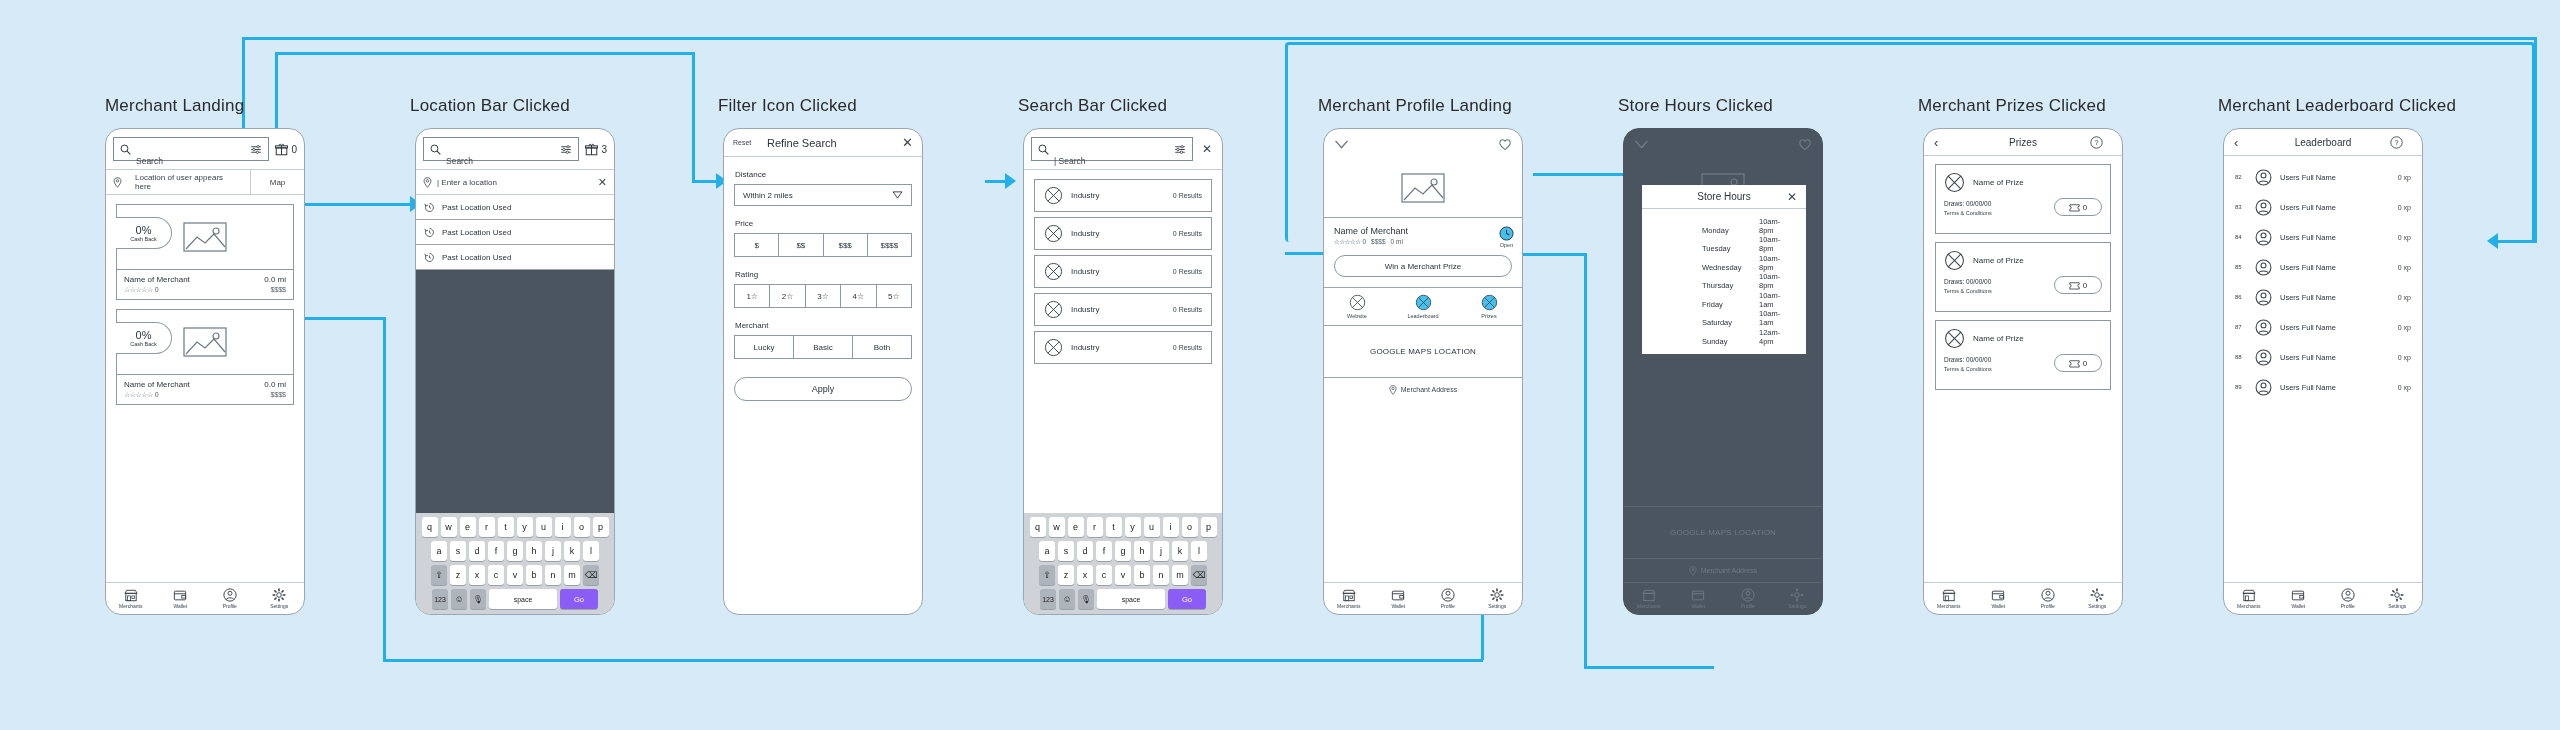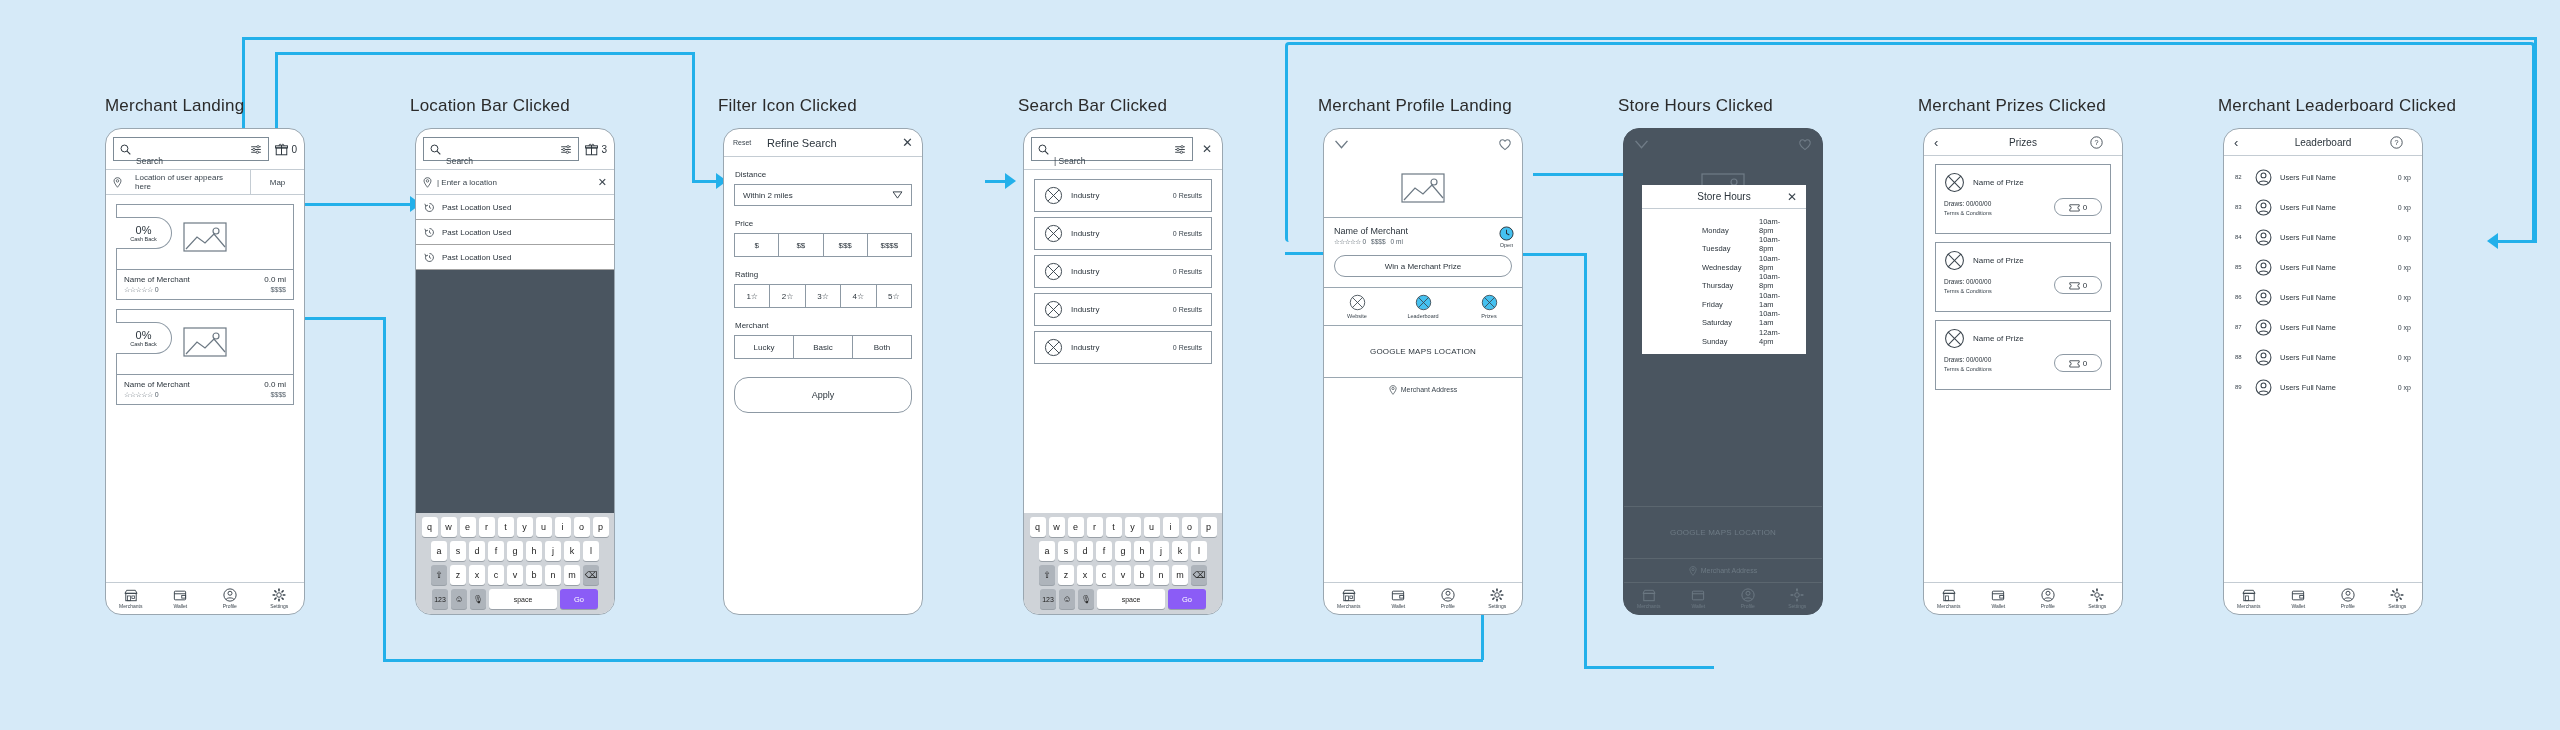--- a/index.html
+++ b/index.html
@@ -95,21 +95,21 @@
   .fhdr .x { width:34px; text-align:right; font-size:13px; color:#3a444d; }
   .fsec { padding:0 10px; }
   .flabel { font-size:8px; color:#2b343c; margin:13px 1px 5px; }
   .fselect { border:1px solid #8d99a4; height:22px; display:flex; align-items:center;
              padding:0 8px; font-size:8px; color:#2b343c; justify-content:space-between; }
   .fseg { display:flex; border:1px solid #8d99a4; }
   .fseg div { flex:1; height:22px; display:flex; align-items:center;
               justify-content:center; font-size:8px; color:#2b343c;
               border-right:1px solid #8d99a4; }
   .fseg div:last-child { border-right:none; }
-  .applybtn { margin:18px 10px 0; height:36px; border:1px solid #8d99a4;
+  .applybtn { margin:18px 10px 0; height:24px; border:1px solid #8d99a4;
               border-radius:14px; display:flex; align-items:center;
               justify-content:center; font-size:9px; color:#2b343c; }
 
   
   .ind { margin:5px 10px; border:1px solid #8d99a4; height:33px;
          display:flex; align-items:center; padding:0 9px; gap:8px; }
   .ind .nm { flex:1; font-size:8px; color:#2b343c; }
   .ind .rs { font-size:7px; color:#3a444d; }
 
   

